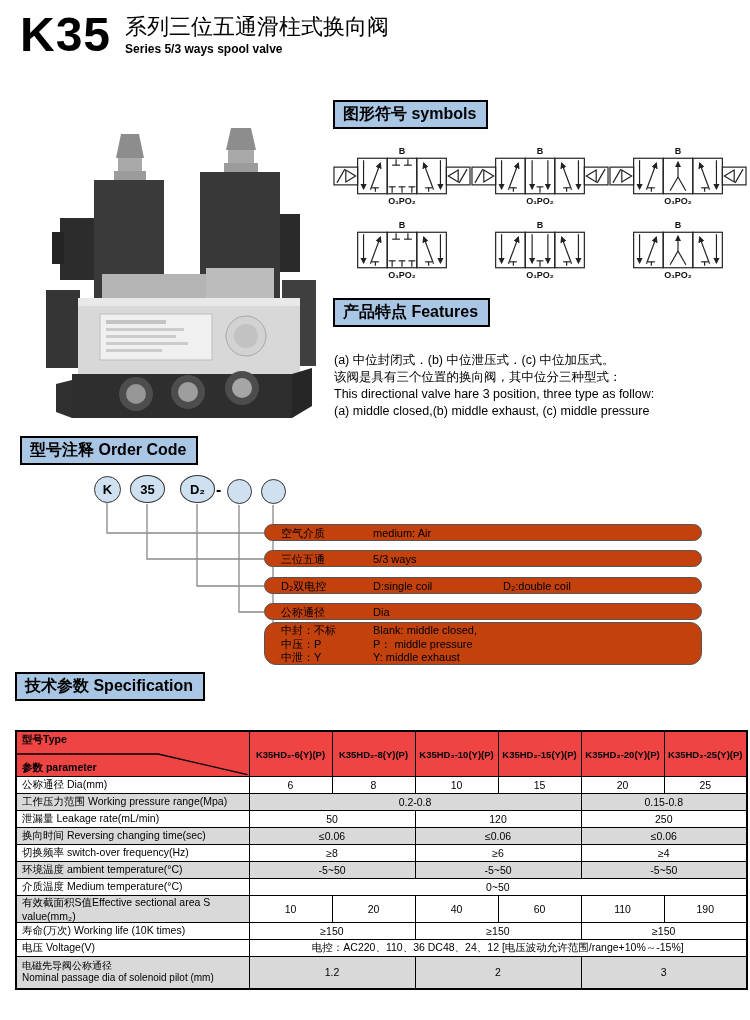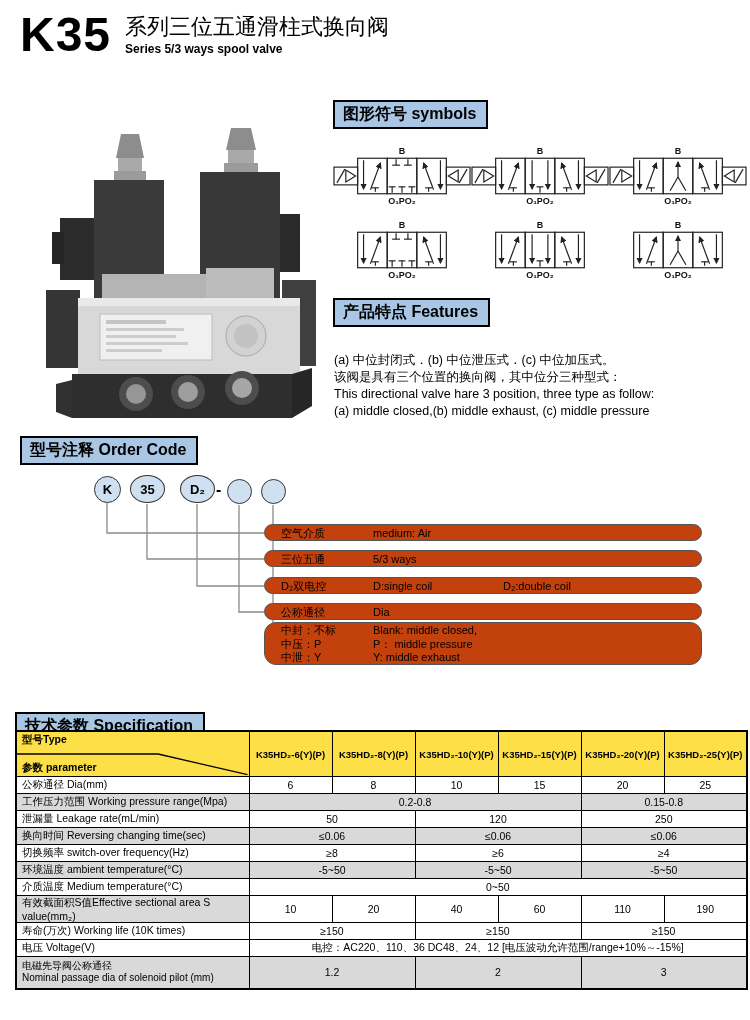--- a/index.html
+++ b/index.html
@@ -54,21 +54,21 @@
   .pill.multi .col div { line-height:13.5px; }
   .pill.multi .c1 { left:16px; }
   .pill.multi .c2 { left:108px; }
   
   table.spec {
     position:absolute; left:15px; top:730px; width:731px;
     border-collapse:collapse; table-layout:fixed; border:2px solid #000;
   }
   table.spec td { border:1px solid #000; font-size:10.5px; text-align:center; height:17px; padding:0 4px; }
   table.spec td.lbl { text-align:left; padding-left:5px; white-space:pre-line; }
-  table.spec tr.head td { background:#fde047; font-size:9.5px; font-weight:bold; height:34px; padding:0 1px; border-bottom:1.5px solid #000; }
+  table.spec tr.head td { background:#ef4444; font-size:9.5px; font-weight:bold; height:34px; padding:0 1px; border-bottom:1.5px solid #000; }
   table.spec tr.shade-full td { background:#d9d9d9; }
   table.spec tr.shade-label td.lbl { background:#d9d9d9; }
   td.corner { position:relative; padding:0 !important; }
   .corner-top { position:absolute; left:5px; top:1px; font-size:10.5px; font-weight:bold; }
   .corner-bot { position:absolute; left:5px; bottom:1px; font-size:10.5px; font-weight:bold; }
   .corner svg { position:absolute; left:0; top:0; width:100%; height:100%; }
   tr.last td { height:32px; }
   tr.last td.lbl { font-size:10px; line-height:12px; }
 </style>
 </head>
@@ -317,21 +317,21 @@
       <div>中压：P</div>
       <div>中泄：Y</div>
     </span>
     <span class="col c2">
       <div>Blank: middle closed,</div>
       <div>P：  middle pressure</div>
       <div>Y: middle exhaust</div>
     </span>
   </div>
 
-  <div class="sec-h" style="left:15px; top:712px;">技术参数 Specification</div>
+  <div class="sec-h" style="left:15px; top:672px;">技术参数 Specification</div>
 
   <table class="spec">
     <colgroup>
       <col style="width:233px;">
       <col style="width:83px;">
         <col style="width:83px;">
         <col style="width:83px;">
       <col style="width:83px;">
         <col style="width:83px;">
         <col style="width:83px;">

